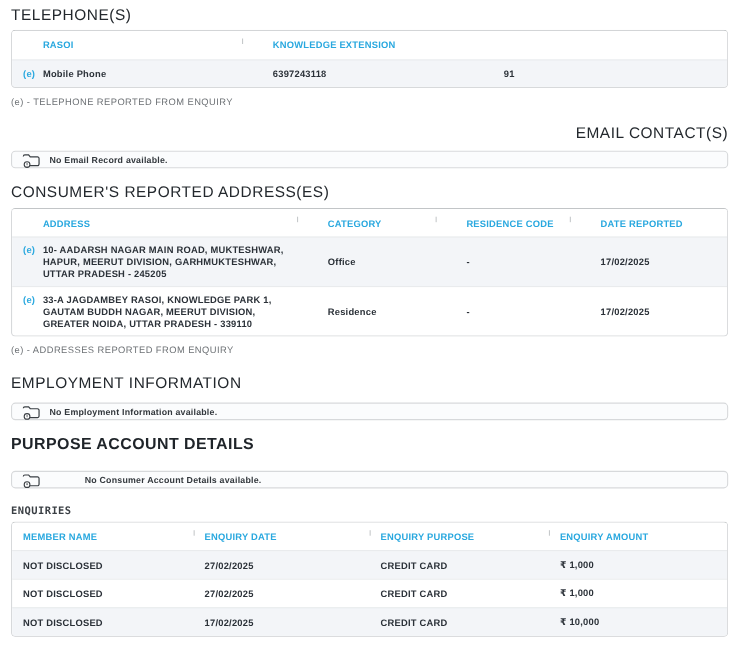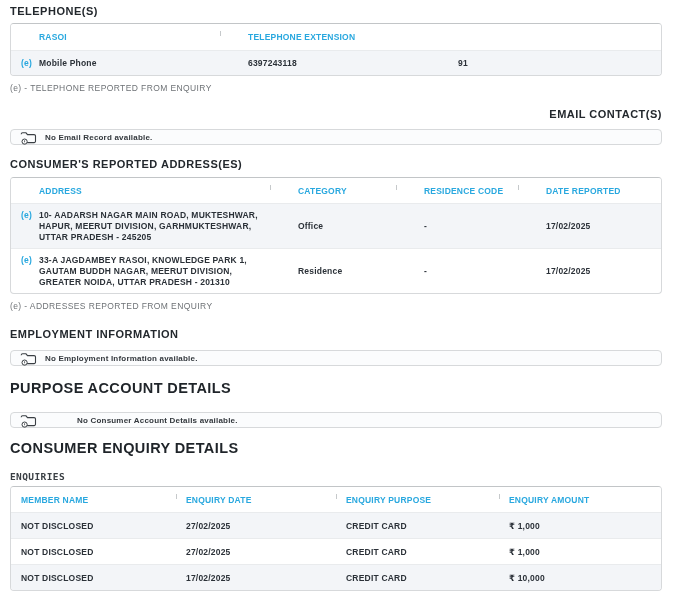--- a/index.html
+++ b/index.html
@@ -1,21 +1,21 @@
 <!DOCTYPE html>
 <html><head>
 <meta charset="utf-8">
 <style>
   * { margin:0; padding:0; box-sizing:border-box; }
   html,body { width:673px; height:602px; background:#fff; overflow:hidden;
     font-family:"Liberation Sans","DejaVu Sans",sans-serif; }
   .page { padding:0 11px 0 10px; }
 
   
-  .sec-h { font-size:11px; font-weight:700; color:#23282d; letter-spacing:.5px; }
+  .sec-h { font-size:14px; font-weight:400; color:#23282d; letter-spacing:.5px; }
   .big-h { font-size:14.5px; font-weight:700; color:#1f2429; letter-spacing:.4px; }
   .sub-h { font-family:"DejaVu Sans Mono","Liberation Mono",monospace;
            font-size:9.5px; font-weight:700; color:#3a3f44; letter-spacing:.4px; }
   .note  { font-size:8.5px; color:#6e7276; letter-spacing:.4px; font-weight:400; }
 
   
   .tbl { border:1px solid #d7d9db; border-top-color:#c2c5c7; border-radius:4px;
          overflow:hidden; background:#fff; }
   .t-row { display:grid; align-items:center; }
   .t-row.hdr { background:#fff; }
@@ -76,21 +76,21 @@
 </style>
 </head>
 <body>
 
 <div class="page">
 
   <div class="sec-h mt-title1">TELEPHONE(S)</div>
   <div class="tbl tel">
     <div class="t-row hdr">
       <div class="cell">RASOI</div>
-      <div class="cell">TELEPHONE EXTENSION</div>
+      <div class="cell">KNOWLEDGE EXTENSION</div>
     </div>
     <div class="t-row body alt">
       <div class="cell with-mark">
         <span class="e-mark">(e)</span>
         <span class="data-txt">Mobile Phone</span>
       </div>
       <div class="cell data-txt">6397243118</div>
       <div class="cell data-txt">91</div>
     </div>
   </div>
@@ -120,21 +120,21 @@
         <span class="e-mark">(e)</span>
         <span class="data-txt">10- AADARSH NAGAR MAIN ROAD, MUKTESHWAR, HAPUR, MEERUT DIVISION, GARHMUKTESHWAR, UTTAR PRADESH - 245205</span>
       </div>
       <div class="cell data-txt">Office</div>
       <div class="cell data-txt">-</div>
       <div class="cell data-txt">17/02/2025</div>
     </div>
     <div class="t-row body">
       <div class="cell with-mark">
         <span class="e-mark">(e)</span>
-        <span class="data-txt">33-A JAGDAMBEY RASOI, KNOWLEDGE PARK 1, GAUTAM BUDDH NAGAR, MEERUT DIVISION, GREATER NOIDA, UTTAR PRADESH - 201310</span>
+        <span class="data-txt">33-A JAGDAMBEY RASOI, KNOWLEDGE PARK 1, GAUTAM BUDDH NAGAR, MEERUT DIVISION, GREATER NOIDA, UTTAR PRADESH - 339110</span>
       </div>
       <div class="cell data-txt">Residence</div>
       <div class="cell data-txt">-</div>
       <div class="cell data-txt">17/02/2025</div>
     </div>
   </div>
   <div class="note note2">(e) - ADDRESSES REPORTED FROM ENQUIRY</div>
 
   <div class="sec-h h-emp">EMPLOYMENT INFORMATION</div>
   <div class="empty-box box-emp">
@@ -151,21 +151,20 @@
   <div class="empty-box box-acct">
     <svg class="folder-ic" viewBox="0 0 17 15">
       <path d="M1.2 4.2 a1.4 1.4 0 0 1 1.4-1.4 h3.4 l1.5 1.8 h6.6 a1.4 1.4 0 0 1 1.4 1.4 v5.2 a1.4 1.4 0 0 1 -1.4 1.4 h-7" fill="none" stroke="#3a3f44" stroke-width="1.1"></path>
       <circle cx="4.6" cy="11.6" r="2.6" fill="#fff" stroke="#3a3f44" stroke-width="1"></circle>
       <line x1="4.6" y1="10.4" x2="4.6" y2="11.8" stroke="#3a3f44" stroke-width="1"></line>
       <circle cx="4.6" cy="12.9" r="0.4" fill="#3a3f44"></circle>
     </svg>
     <span class="msg">No Consumer Account Details available.</span>
   </div>
 
-  <div class="big-h h-enqd">CONSUMER ENQUIRY DETAILS</div>
   <div class="sub-h h-enqs">ENQUIRIES</div>
   <div class="tbl enq">
     <div class="t-row hdr">
       <div class="cell">MEMBER NAME</div>
       <div class="cell">ENQUIRY DATE</div>
       <div class="cell">ENQUIRY PURPOSE</div>
       <div class="cell">ENQUIRY AMOUNT</div>
     </div>
     <div class="t-row body alt">
       <div class="cell data-txt">NOT DISCLOSED</div>

